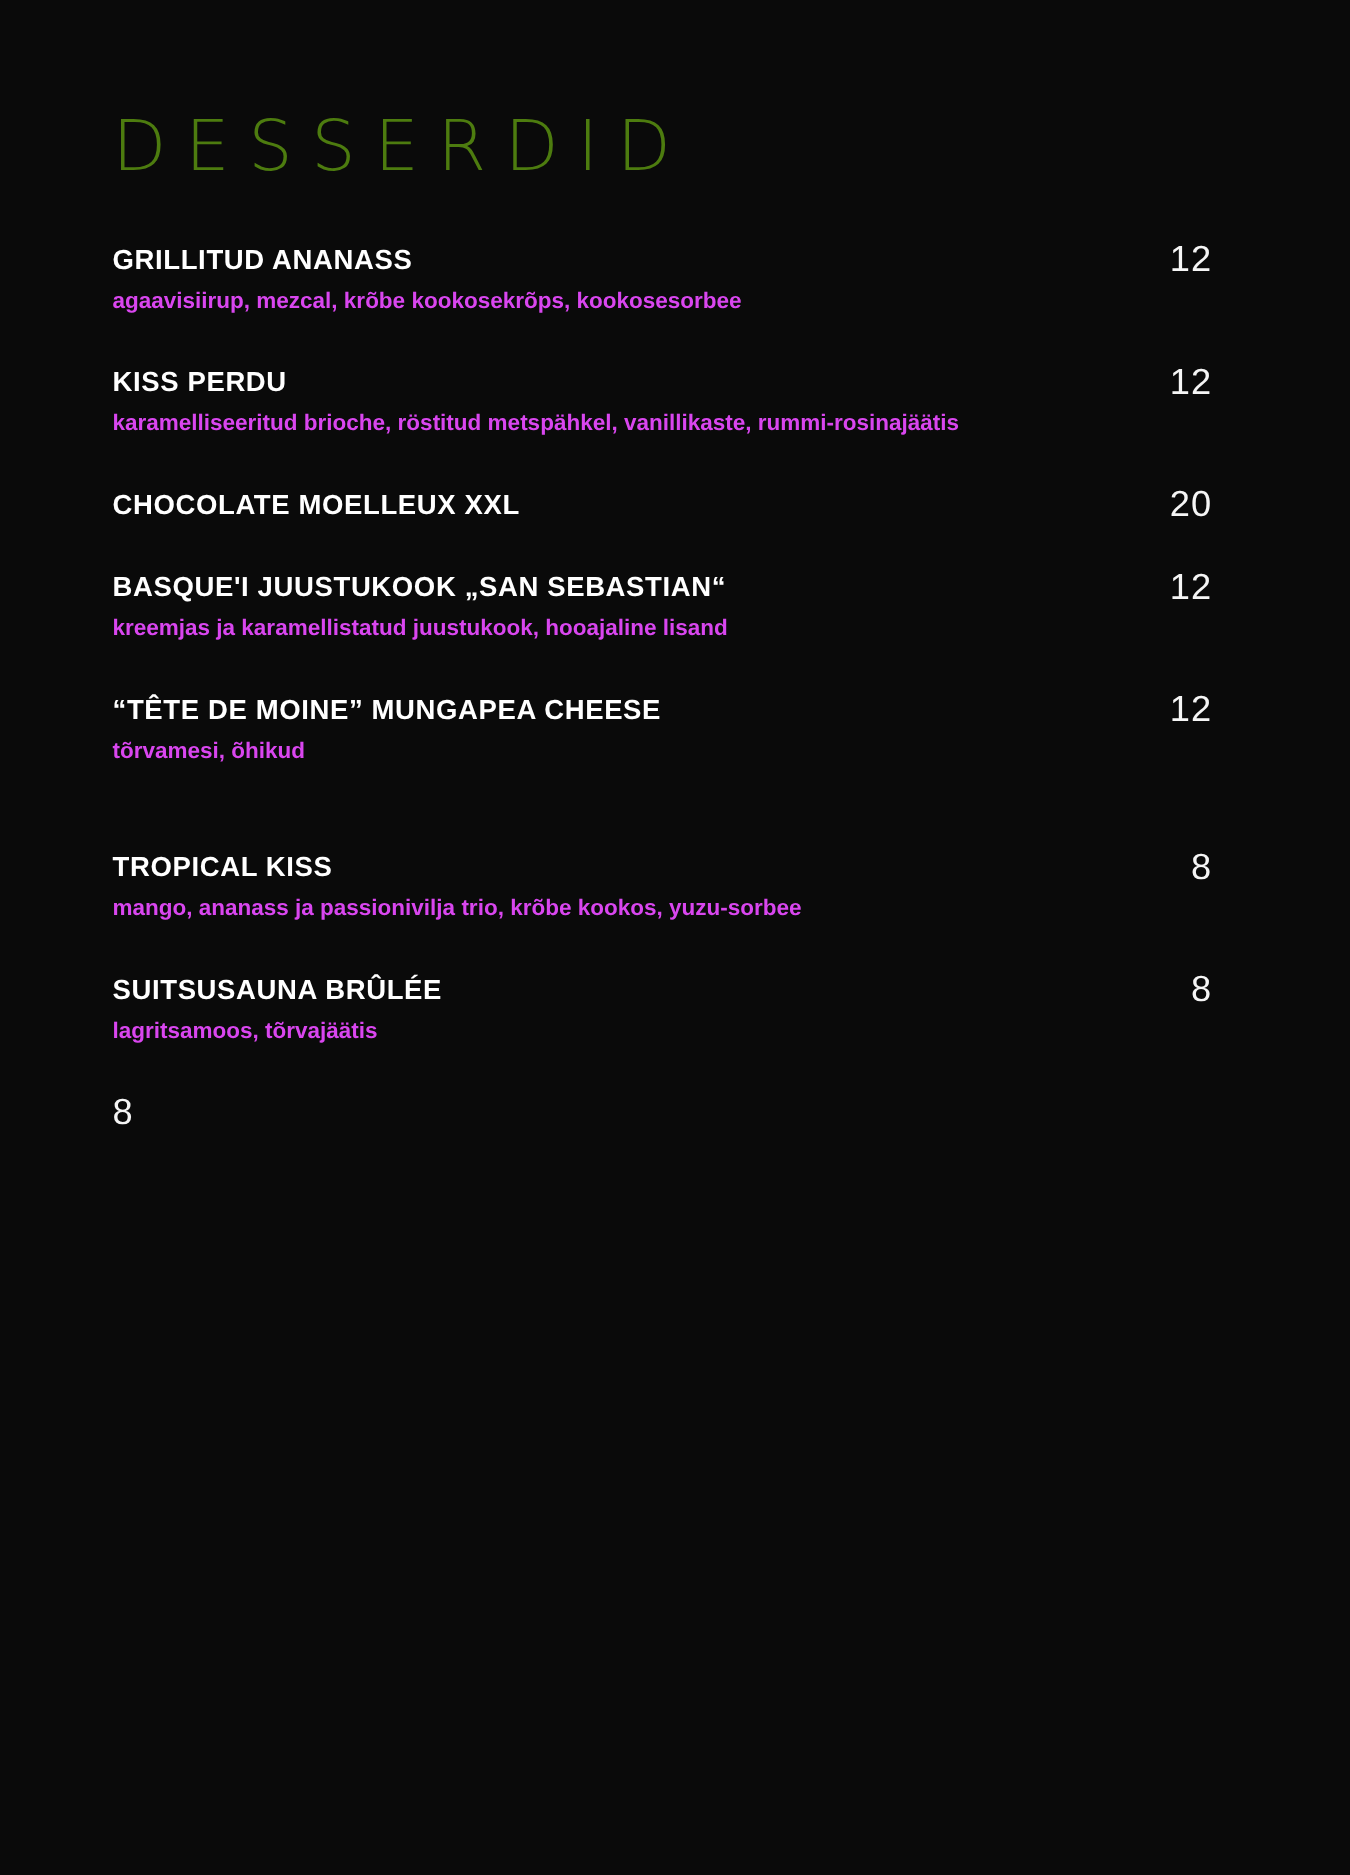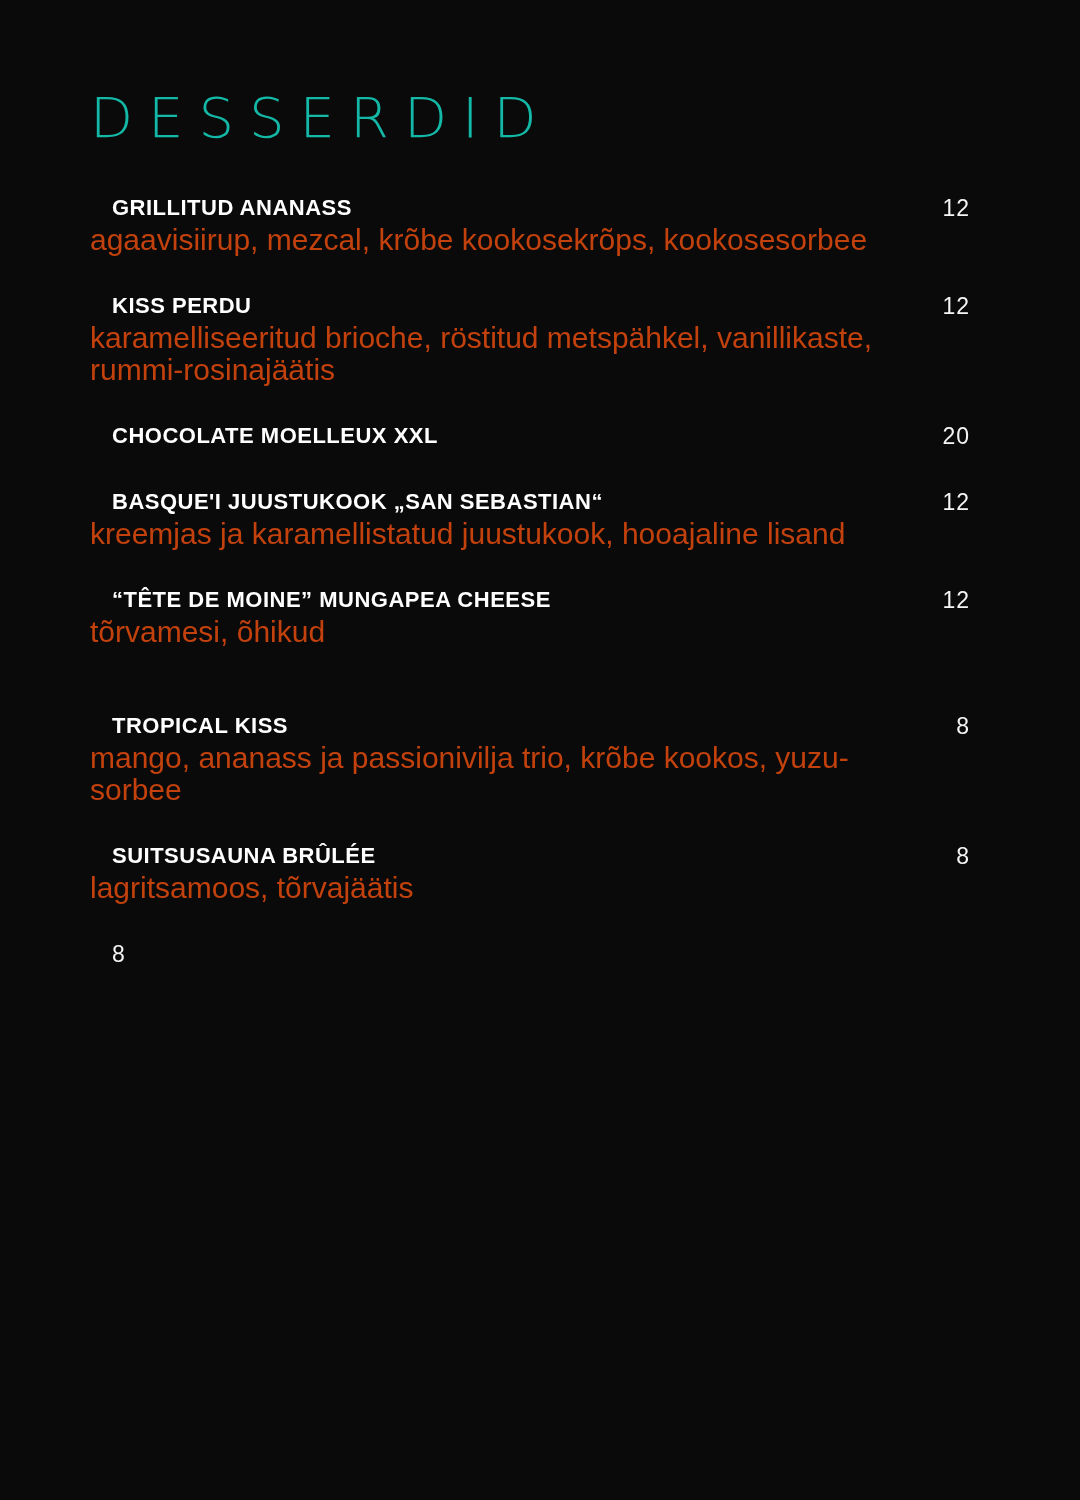--- a/index.html
+++ b/index.html
@@ -19,53 +19,52 @@
     width: 1080px;
     padding: 86px 110px 0 90px;
   }
   .section-title {
     font-family: "DejaVu Sans", sans-serif;
     font-weight: 200;
     font-size: 56px;
     line-height: 64px;
     letter-spacing: 15px;
     margin: 0 0 42px 0;
-    color: #14b8a6;
+    color: #4d7c0f;
     white-space: nowrap;
   }
   .section + .section {
     margin-top: 62px;
   }
   .item {
     margin-bottom: 34px;
   }
   .item-head {
     display: flex;
     justify-content: space-between;
     align-items: center;
-    margin-left: 22px;
   }
   .item-name {
     font-weight: 700;
     font-size: 22px;
     line-height: 32px;
     letter-spacing: 0.5px;
   }
   .item-price {
     font-weight: 400;
-    font-size: 23px;
+    font-size: 29px;
     line-height: 32px;
     letter-spacing: 1px;
     color: #f5f5f5;
   }
   .item-desc {
-    font-weight: 400;
-    font-size: 30px;
+    font-weight: 700;
+    font-size: 18px;
     line-height: 32px;
-    color: #c2410c;
+    color: #d946ef;
     max-width: 800px;
   }
 </style>
 </head>
 <body>
 
 <div class="menu">
 
   <div class="section">
     <h1 class="section-title">DESSERDID</h1>

